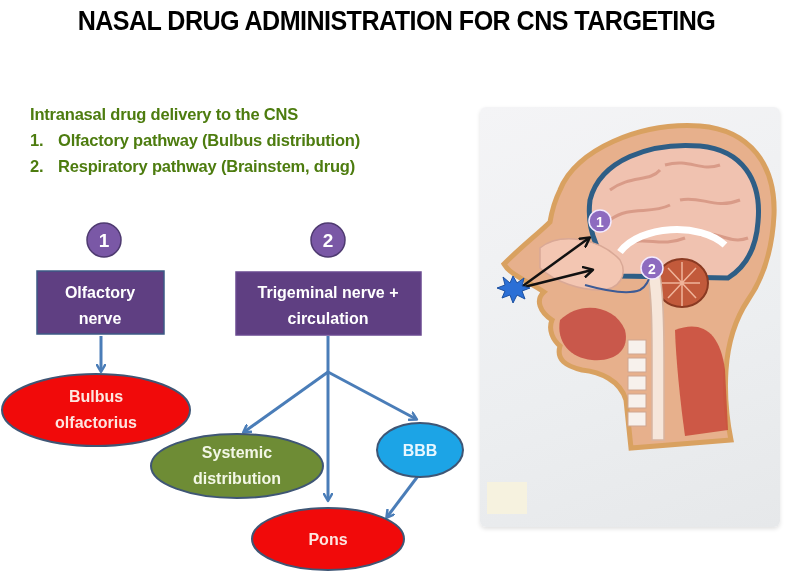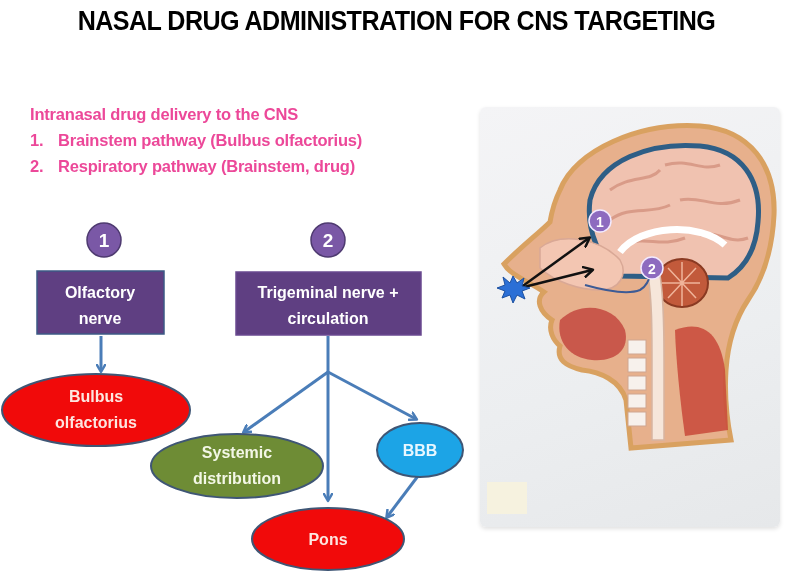--- a/index.html
+++ b/index.html
@@ -2,40 +2,40 @@
 <html><head>
 <meta charset="utf-8">
 <style>
   html, body { margin: 0; padding: 0; background: #ffffff; }
   body { width: 793px; height: 576px; position: relative; overflow: hidden;
          font-family: "Liberation Sans", "DejaVu Sans", sans-serif; }
   .title { position: absolute; left: 0; top: 6px; width: 793px; text-align: center;
            font-size: 27px; font-weight: bold; color: #000; letter-spacing: -0.6px;
            transform: scaleX(0.93); transform-origin: center; }
   .intro { position: absolute; left: 30px; top: 101px; font-size: 16.5px; font-weight: bold;
-           color: #ec4899; line-height: 26px; letter-spacing: -0.2px; }
+           color: #4d7c0f; line-height: 26px; letter-spacing: -0.2px; }
   .intro .li { display: flex; }
   .intro .num { width: 28px; }
   svg#diagram { position: absolute; left: 0; top: 0; }
   .node-text { font-family: "Liberation Sans", "DejaVu Sans", sans-serif; font-weight: bold; }
   .board { position: absolute; left: 480px; top: 107px; width: 300px; height: 420px;
            background: linear-gradient(160deg, #f4f4f6 0%, #eceef0 60%, #e6e8ea 100%);
            border-radius: 6px; box-shadow: 0 2px 4px rgba(0,0,0,0.12); }
   .label-sq { position: absolute; left: 487px; top: 482px; width: 40px; height: 32px; background: #f6f2df; }
 </style>
 </head>
 <body>
 
 <div class="title">NASAL DRUG ADMINISTRATION FOR CNS TARGETING</div>
 
 <div class="intro">
   <div>Intranasal drug delivery to the CNS</div>
   <div class="li">
     <span class="num">1.</span>
-    <span>Brainstem pathway (Bulbus olfactorius)</span>
+    <span>Olfactory pathway (Bulbus distribution)</span>
   </div>
   <div class="li">
     <span class="num">2.</span>
     <span>Respiratory pathway (Brainstem, drug)</span>
   </div>
 </div>
 
 <div class="board"></div>
 <div class="label-sq"></div>
 

